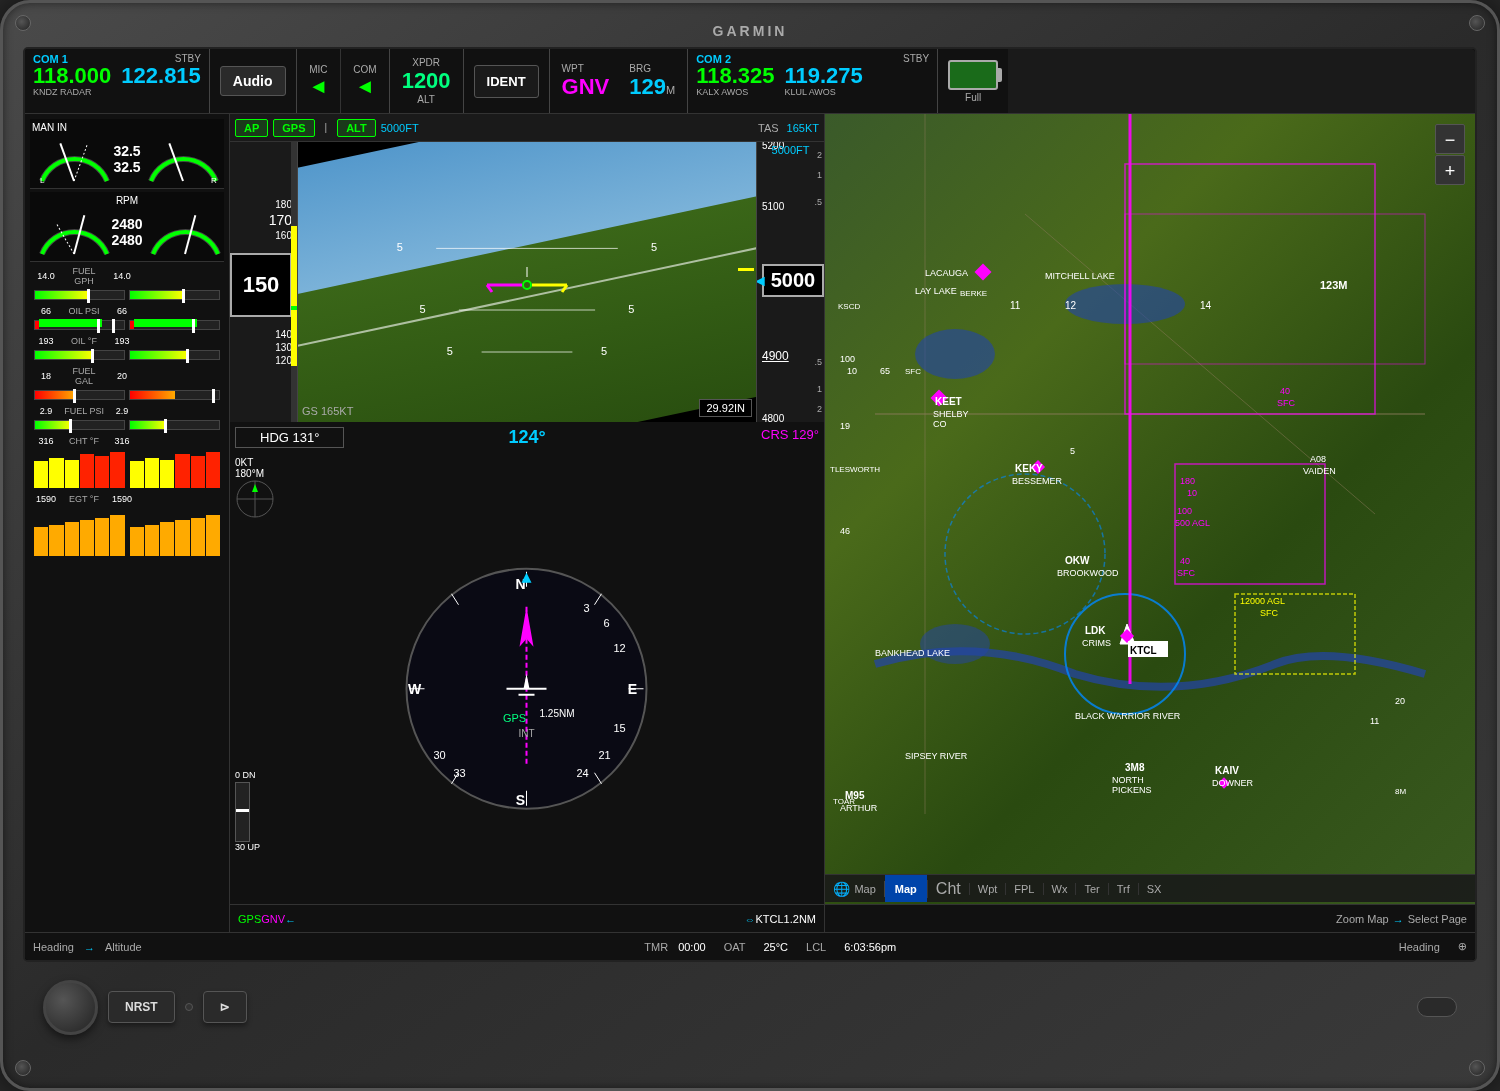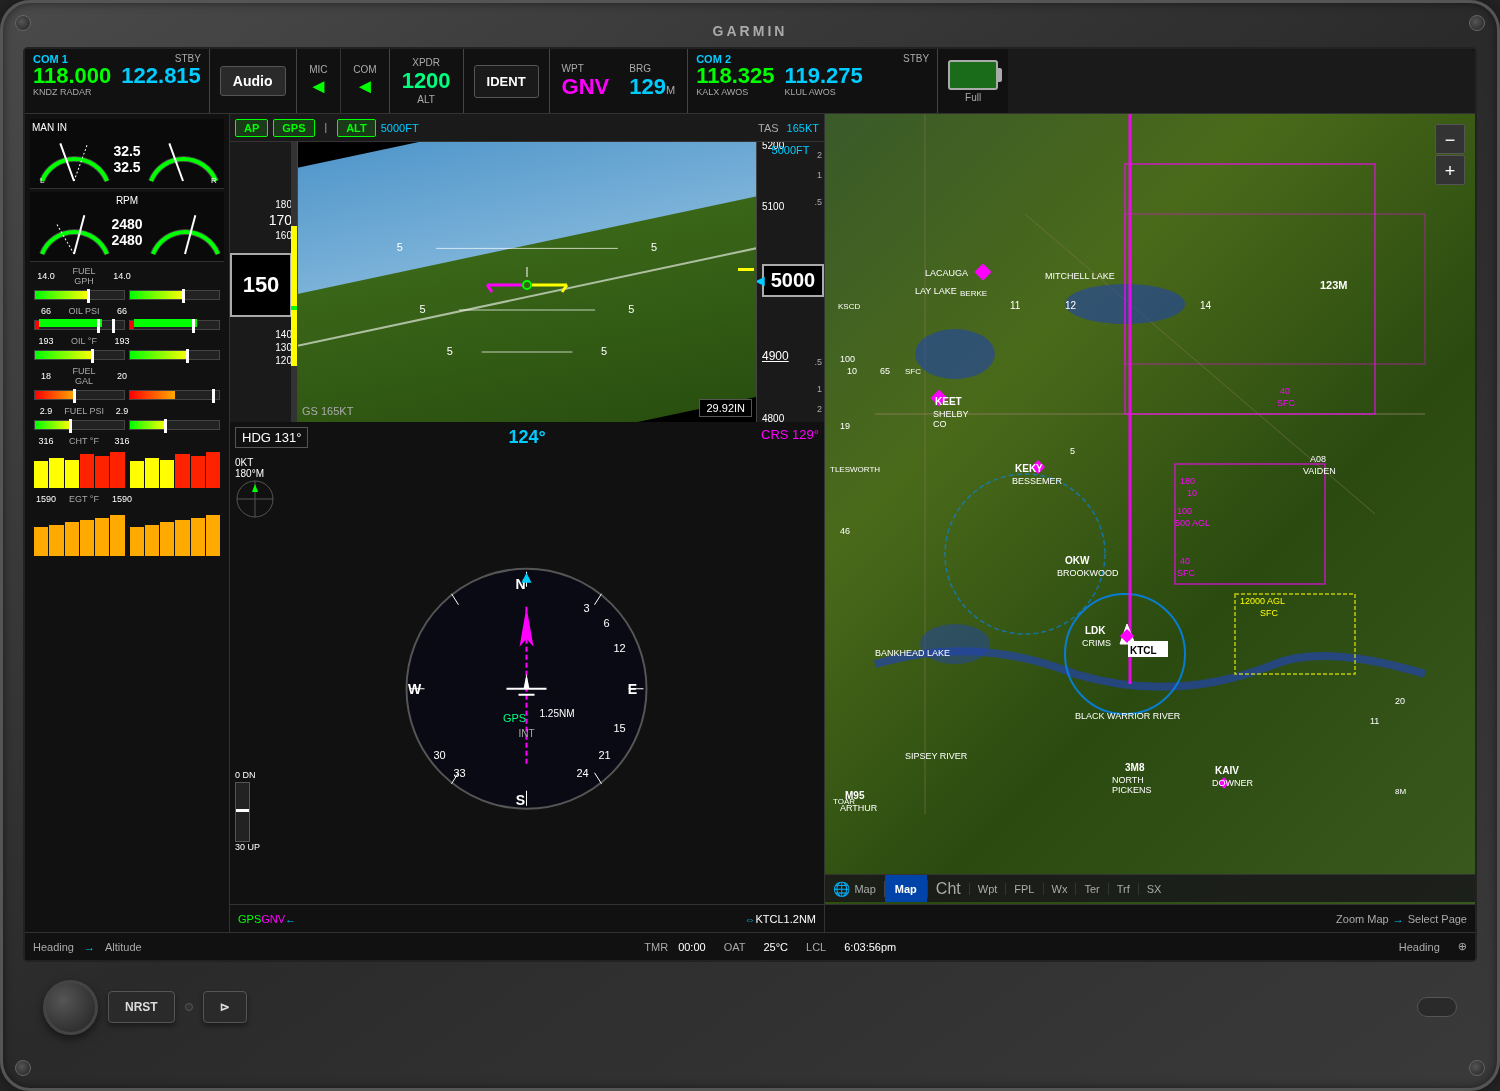--- a/index.html
+++ b/index.html
@@ -872,21 +872,21 @@
 
           <div style="position:absolute;bottom:5px;right:72px;background:#000;border:1px solid #555;color:#fff;font-size:11px;padding:2px 6px;z-index:10;">29.92IN</div>
 
           <div style="position:absolute;bottom:5px;left:72px;color:#aaa;font-size:11px;z-index:10;">GS <span>165KT</span></div>
 
           <div style="position:absolute;right:70px;top:45%;width:16px;height:3px;background:#ffff00;z-index:15;"></div>
         </div>
 
         <div class="hsi-container" style="position:relative;flex:1;background:#111;overflow:hidden;">
 
-          <div style="position:absolute;top:5px;left:5px;z-index:20;background:#111;border:1px solid #555;padding:2px 6px;color:#fff;font-size:13px;">
+          <div style="position:absolute;top:5px;left:5px;z-index:20;background:#111;border:1px solid #555;padding:2px 24px;color:#fff;font-size:13px;">
             HDG <span>131°</span>
           </div>
 
           <div style="position:absolute;top:5px;left:50%;transform:translateX(-50%);z-index:20;color:#00ccff;font-size:18px;font-weight:bold;">124°</div>
 
           <div style="position:absolute;top:5px;right:5px;z-index:20;color:#ff00ff;font-size:13px;">
             CRS <span>129°</span>
           </div>
 
           <div style="position:absolute;left:5px;top:35px;z-index:20;">

